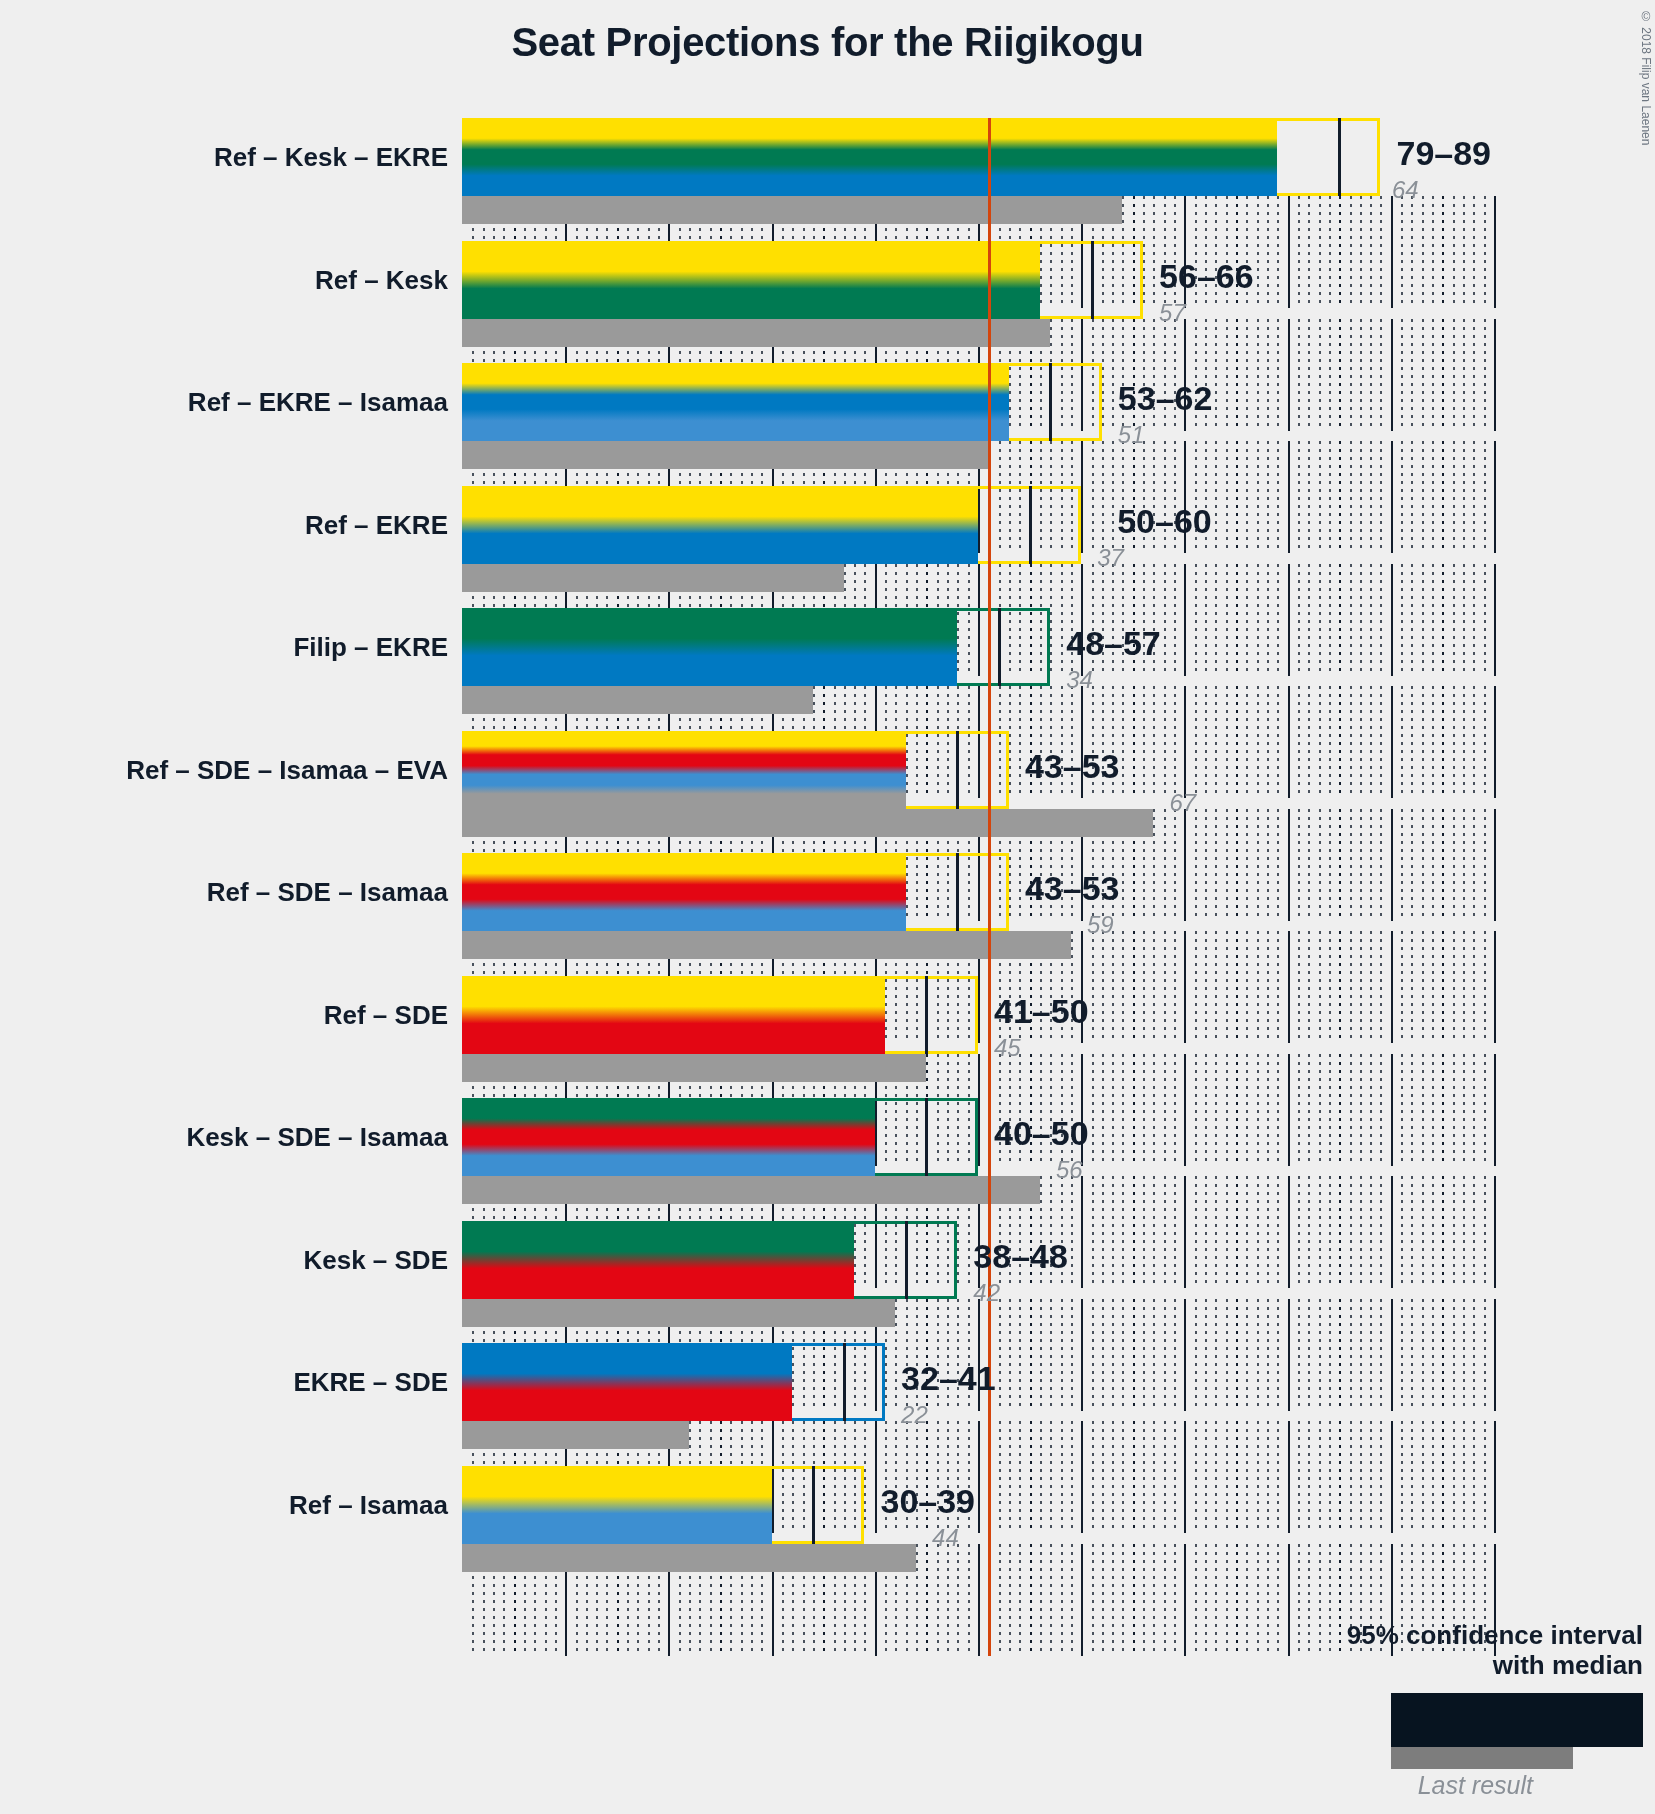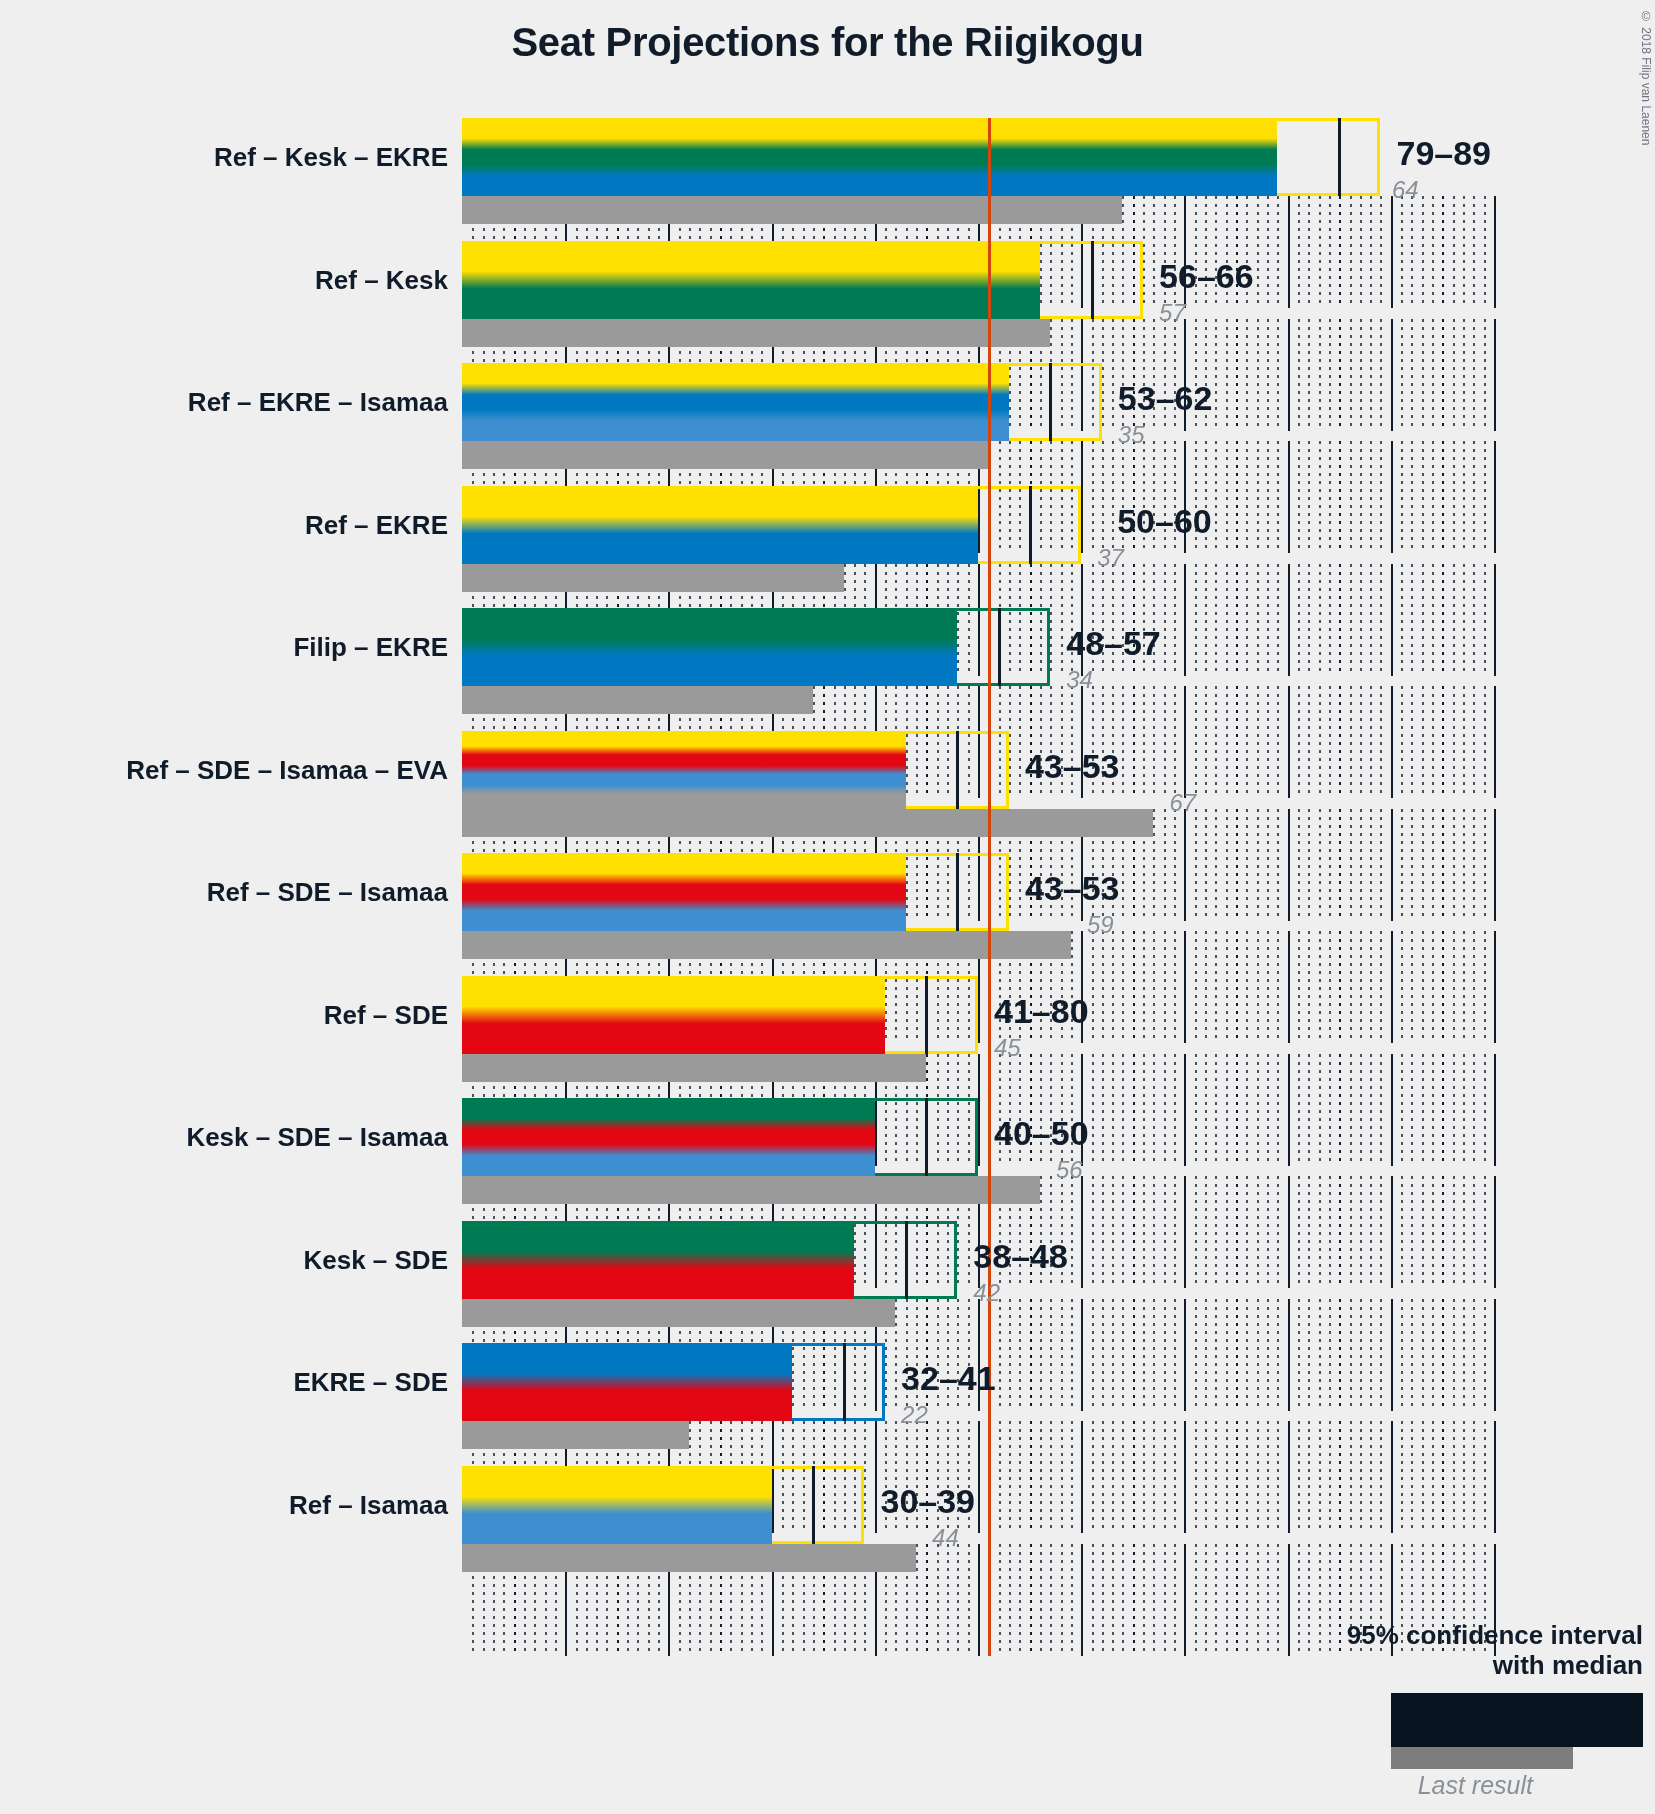--- a/index.html
+++ b/index.html
@@ -462,21 +462,21 @@
         <div class="lastbar" style="top: 78px; width: 526.32px; background: rgb(154, 154, 154);"></div>
         <div class="cibar" style="width: 639.84px;">
           <div class="cisolid" style="width: 546.96px; background: linear-gradient(rgb(255, 224, 0) 7.3%, rgb(255, 224, 0) 26%, rgb(0, 121, 194) 40.7%, rgb(0, 121, 194) 59.3%, rgb(61, 143, 209) 74%, rgb(61, 143, 209) 92.7%);"></div>
           <div class="cihatchA" style="left: 546.96px; width: 41.28px; border-top: 3px solid rgb(255, 224, 0); border-bottom: 3px solid rgb(255, 224, 0); box-sizing: border-box;"></div>
           <div class="cihatchB" style="left: 588.24px; width: 51.6px; border-top: 3px solid rgb(255, 224, 0); border-right: 3px solid rgb(255, 224, 0); border-bottom: 3px solid rgb(255, 224, 0); border-left: none; border-image: initial; box-sizing: border-box;"></div>
           <div class="medline" style="left: 587.24px; background: rgb(17, 28, 43);"></div>
         </div>
         <div class="majline" style="left: 526.32px; height: 190px; background: rgb(212, 69, 12);"></div>
         <div class="rowlabel" style="top: 26px;">Ref – EKRE – Isamaa</div>
         <div class="valrange" style="left: 655.84px; top: 18px;">53–62</div>
-        <div class="vallast" style="left: 655.84px; top: 60px;">35</div>
+        <div class="vallast" style="left: 655.84px; top: 60px;">51</div>
       </div>
       <div class="row" style="top: 367.5px; height: 106px;">
         <div class="gridband" style="top: 78px; height: 112px; width: 1030px;">
           <div class="gldot" style="left: 51.6px;"></div>
           <div class="gl" style="left: 103.2px;"></div>
           <div class="gldot" style="left: 154.8px;"></div>
           <div class="gl" style="left: 206.4px;"></div>
           <div class="gldot" style="left: 258px;"></div>
           <div class="gl" style="left: 309.6px;"></div>
           <div class="gldot" style="left: 361.2px;"></div>
@@ -1036,21 +1036,21 @@
         </div>
         <div class="lastbar" style="top: 78px; width: 464.4px; background: rgb(154, 154, 154);"></div>
         <div class="cibar" style="width: 516px;">
           <div class="cisolid" style="width: 423.12px; background: linear-gradient(rgb(255, 224, 0) 11%, rgb(255, 224, 0) 39%, rgb(227, 6, 19) 61%, rgb(227, 6, 19) 89%);"></div>
           <div class="cihatchA" style="left: 423.12px; width: 41.28px; border-top: 3px solid rgb(255, 224, 0); border-bottom: 3px solid rgb(255, 224, 0); box-sizing: border-box;"></div>
           <div class="cihatchB" style="left: 464.4px; width: 51.6px; border-top: 3px solid rgb(255, 224, 0); border-right: 3px solid rgb(255, 224, 0); border-bottom: 3px solid rgb(255, 224, 0); border-left: none; border-image: initial; box-sizing: border-box;"></div>
           <div class="medline" style="left: 463.4px; background: rgb(17, 28, 43);"></div>
         </div>
         <div class="majline" style="left: 526.32px; height: 190px; background: rgb(212, 69, 12);"></div>
         <div class="rowlabel" style="top: 26px;">Ref – SDE</div>
-        <div class="valrange" style="left: 532px; top: 18px;">41–80</div>
+        <div class="valrange" style="left: 532px; top: 18px;">41–50</div>
         <div class="vallast" style="left: 532px; top: 60px;">45</div>
       </div>
       <div class="row" style="top: 980px; height: 106px;">
         <div class="gridband" style="top: 78px; height: 112px; width: 1030px;">
           <div class="gldot" style="left: 51.6px;"></div>
           <div class="gl" style="left: 103.2px;"></div>
           <div class="gldot" style="left: 154.8px;"></div>
           <div class="gl" style="left: 206.4px;"></div>
           <div class="gldot" style="left: 258px;"></div>
           <div class="gl" style="left: 309.6px;"></div>

